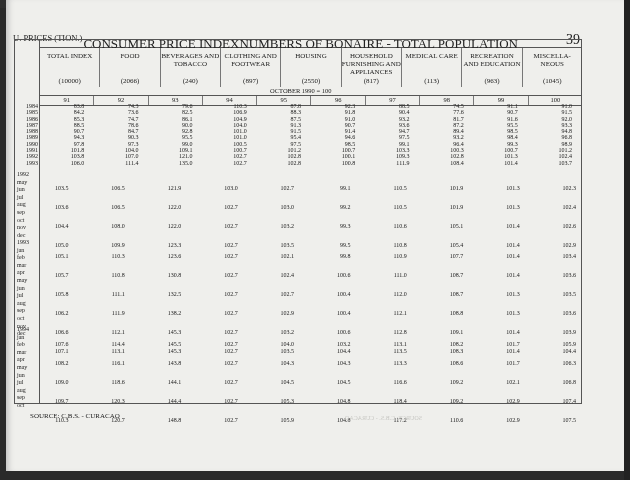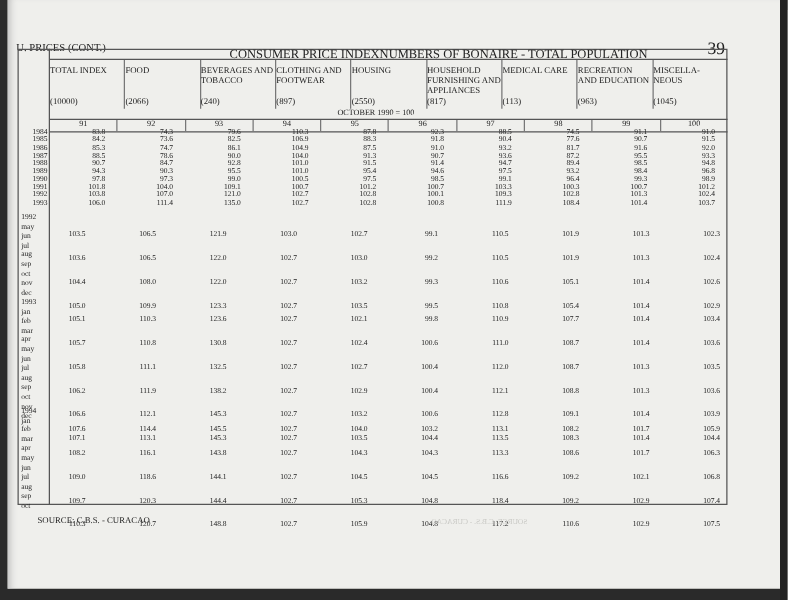--- a/index.html
+++ b/index.html
@@ -4,23 +4,23 @@
 <style>
   html,body{margin:0;padding:0;}
   body{width:630px;height:480px;background:#2a2a2a;position:relative;overflow:hidden;font-family:"Liberation Serif","DejaVu Serif",serif;color:#222;}
   .page{position:absolute;left:6px;top:0;width:618px;height:471px;background:#efefec;box-shadow:inset 6px 0 6px -4px #bbb;}
   .topbar{position:absolute;left:0;top:0;width:630px;height:8px;background:#2f2f2f;}
   .rightedge{position:absolute;right:0;top:0;width:6px;height:480px;background:#222;}
   .title{position:absolute;left:13px;top:33px;font-size:8.5px;letter-spacing:0;}
   .pagenum{position:absolute;left:566px;top:32px;font-size:14px;}
   .frame{position:absolute;left:14px;top:39px;width:568px;height:365px;border:1px solid #555;box-sizing:border-box;}
   .yearcol{position:absolute;left:14px;top:39px;width:26px;height:365px;border-right:1px solid #555;box-sizing:border-box;}
-  .hdr-top{position:absolute;left:40px;top:39px;width:542px;height:9px;border-bottom:1px solid #555;box-sizing:border-box;font-size:10px;text-align:right;padding-right:64px;line-height:9px;}
+  .hdr-top{position:absolute;left:40px;top:39px;width:542px;height:9px;border-bottom:1px solid #555;box-sizing:border-box;font-size:13px;text-align:right;padding-right:64px;line-height:9px;}
   .hdr-cols{position:absolute;left:40px;top:48px;width:542px;height:39px;display:flex;}
-  .hcol{flex:1;border-right:1px solid #777;box-sizing:border-box;font-size:7px;position:relative;line-height:8px;font-family:Liberation Serif, serif;}
+  .hcol{flex:1;border-right:1px solid #777;box-sizing:border-box;font-size:7px;text-align:center;position:relative;line-height:8px;font-family:Liberation Serif, serif;}
   .hcol:last-child{border-right:none;}
   .hcol .nm{position:absolute;left:0;right:0;top:4px;}
   .hcol .wt{position:absolute;left:0;right:0;bottom:2px;}
   .base{position:absolute;left:40px;top:87px;width:542px;height:8px;font-size:6.5px;line-height:8px;text-align:center;}
   .nums{position:absolute;left:40px;top:95px;width:542px;height:9px;display:flex;border-top:1px solid #555;border-bottom:1px solid #555;}
   .nums span{flex:1;border-right:1px solid #777;font-size:6.5px;text-align:center;line-height:8px;}
   .nums span:last-child{border-right:none;}
   .annual{position:absolute;left:14px;top:103px;width:568px;}
   .arow{height:6.3px;display:flex;font-size:6px;line-height:6.3px;}
   .arow .yr{width:26px;text-align:right;padding-right:2px;box-sizing:border-box;}
@@ -32,21 +32,21 @@
   .source{position:absolute;left:30px;top:412px;font-size:7px;}
   .ghost{position:absolute;left:345px;top:415px;font-size:6px;color:#c8c8c4;transform:scaleX(-1);}
 </style>
 </head>
 <body>
 
 <div class="topbar"></div>
 <div class="page"></div>
 <div class="rightedge"></div>
 
-<div class="title">U. PRICES (CONT.)</div>
+<div class="title">U. PRICES (TION.)</div>
 <div class="pagenum">39</div>
 
 <div class="frame"></div>
 <div class="yearcol"></div>
 <div class="hdr-top">CONSUMER PRICE INDEXNUMBERS OF BONAIRE - TOTAL POPULATION</div>
 
 <div class="hdr-cols" id="hdr-cols">
     <div class="hcol">
       <div class="nm">TOTAL INDEX</div>
       <div class="wt">(10000)</div>

